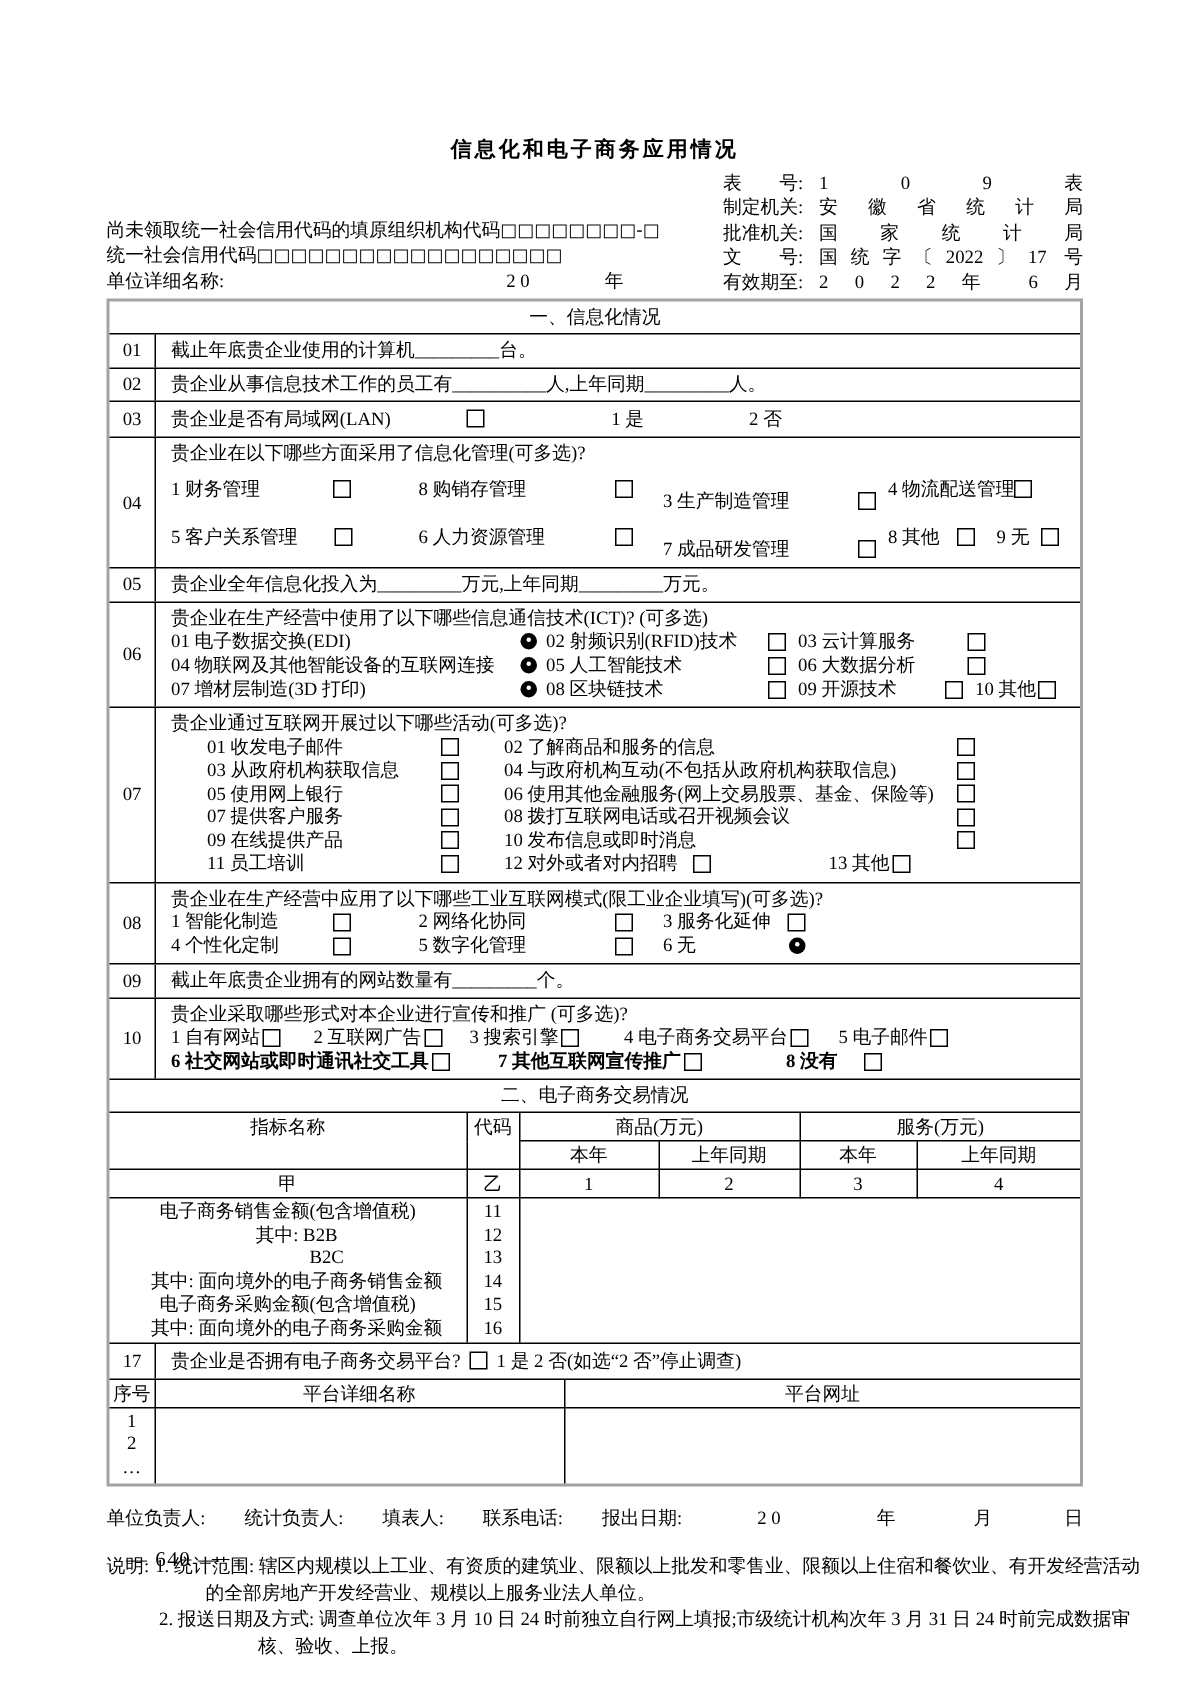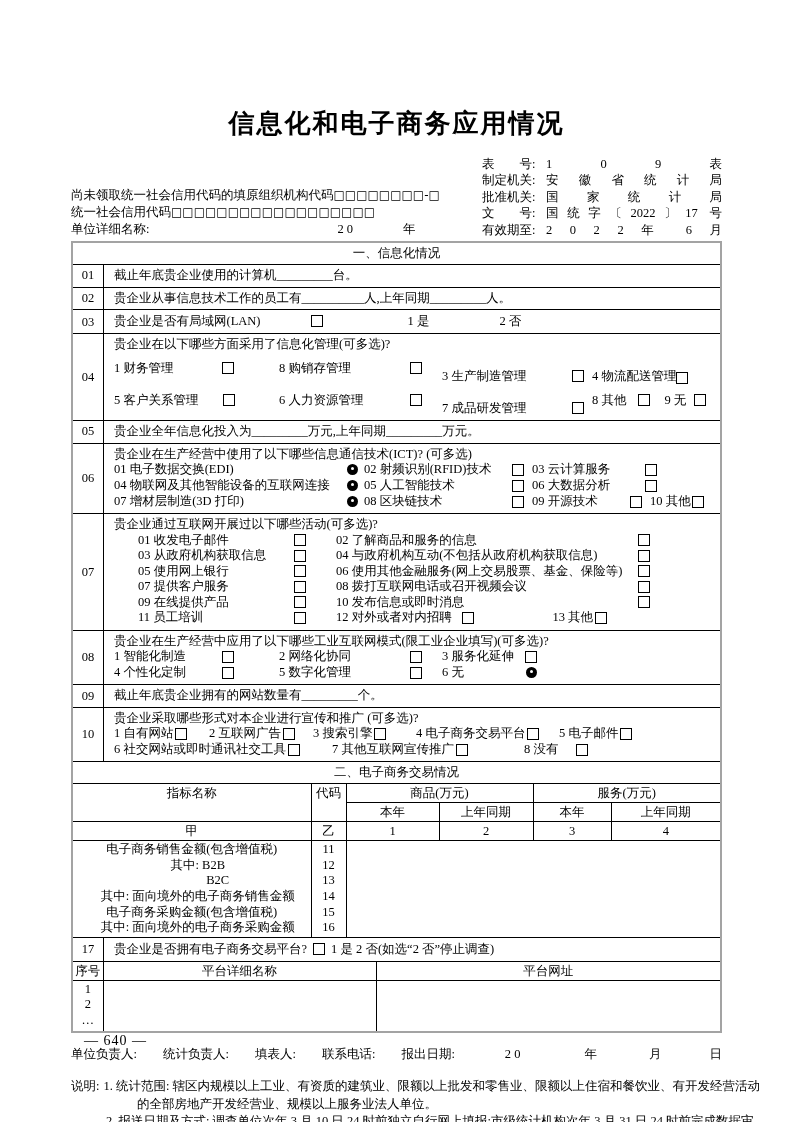--- a/index.html
+++ b/index.html
@@ -1,20 +1,20 @@
 <!DOCTYPE html>
 <html><head>
 <meta charset="utf-8">
 <style>
   html,body{margin:0;padding:0;background:#fff;}
   .page{position:relative;width:793px;height:1122px;background:#fff;overflow:hidden;
         font-family:"Liberation Serif","DejaVu Serif",serif;color:#000;font-size:12.5px;line-height:1.18;}
   .content{position:absolute;left:71px;top:0;width:651px;}
 
-  .title{margin:16px;padding-top:93px;text-align:center;font-size:26px;font-weight:bold;letter-spacing:2px;}
+  .title{margin:0;padding-top:93px;text-align:center;font-size:14px;font-weight:bold;letter-spacing:2px;}
 
   .header{display:flex;align-items:flex-end;margin-top:4px;}
   .header-left{flex:1;min-width:0;}
   .header-right{flex:0 0 240px;}
   .meta-line{display:flex;line-height:16.5px;}
   .meta-label{flex:0 0 64px;}
   .meta-value{flex:1;text-align:justify;text-align-last:justify;}
   .code-line{line-height:17px;white-space:nowrap;}
   .boxes{font-family:"DejaVu Sans","Liberation Sans",sans-serif;font-size:12px;letter-spacing:0;}
   .yr1{margin-left:188px;} .yr2{margin-left:50px;}
@@ -35,21 +35,21 @@
   .optline{line-height:15px;margin-top:1px;}
   .oc{display:flex;align-items:center;min-width:0;}
   .ol{white-space:nowrap;} .ml2{margin-left:2px;} .ml6{margin-left:6px;} .ml8{margin-left:8px;}
   .ml10{margin-left:10px;} .ml12{margin-left:12px;} .ml14{margin-left:14px;}
   .ml28{margin-left:28px;} .ml50{margin-left:50px;} .ml70{margin-left:70px;} .ml85{margin-left:85px;}
 
   .g4{display:grid;grid-template-columns:165px 163px 150px 1fr;}
   .g4 > .oc:nth-child(1){padding-right:45px;gap:25px;}
   .g4 > .oc:nth-child(2){padding-right:20px;}
   .g4 > .oc:nth-child(3){padding-right:8px;margin-top:16px;}
-  .g4 > .oc:nth-child(4){padding-right:35px;align-items:flex-end;}
+  .g4 > .oc:nth-child(4){padding-right:35px;}
   .g4 .oc .cb{margin-left:auto;}
   .ocp{display:flex;align-items:center;}
 
   .g6a{display:grid;grid-template-columns:250px 168px 1fr;}
   .g6b{display:grid;grid-template-columns:250px 168px 118px 1fr;}
   .g6a > .oc:nth-child(1),.g6b > .oc:nth-child(1){padding-right:6px;}
   .g6a > .oc:nth-child(2),.g6b > .oc:nth-child(2){padding-right:8px;}
   .g6a > .oc:nth-child(3){padding-right:55px;}
   .g6b > .oc:nth-child(3){padding-right:8px;}
   .g6b > .oc:nth-child(4){padding-right:8px;}
@@ -62,21 +62,21 @@
   .r7c2 .cb{margin-left:auto;}
   .push{margin-left:auto;display:flex;align-items:center;padding-right:105px;}
 
   .g8{display:grid;grid-template-columns:165px 163px 95px 1fr;}
   .g8 > .oc:nth-child(1){padding-right:45px;}
   .g8 > .oc:nth-child(2){padding-right:20px;}
   .g8 > .oc:nth-child(3){padding-right:0;}
   .g8 .oc .cb,.g8 .oc .dot{margin-left:auto;}
 
   .g10a{display:grid;grid-template-columns:95px 104px 103px 143px 1fr;}
-  .g10b{display:grid;grid-template-columns:218px 192px 1fr;}
+  .g10b{display:grid;grid-template-columns:218px 192px 1fr;font-weight:bold;}
   .g10a .oc .cb,.g10b .oc .cb{margin-left:2px;}
   .g10b > .oc:nth-child(3) .cb{margin-left:18px;}
 
   .tsep{border-top:1px solid #000;}
   table.s2,table.s3{width:100%;border-collapse:collapse;border:hidden;table-layout:fixed;}
   table.s2 td,table.s3 td{border:1px solid #000;text-align:center;padding:1px 2px;font-size:12.5px;line-height:16px;}
   td.vtop{vertical-align:top;padding-top:2px;}
   td.names{text-align:left;vertical-align:top;padding:2px 4px;}
   td.names div,td.codes div{line-height:15.6px;white-space:nowrap;}
   td.codes{vertical-align:top;padding-top:2px;}

